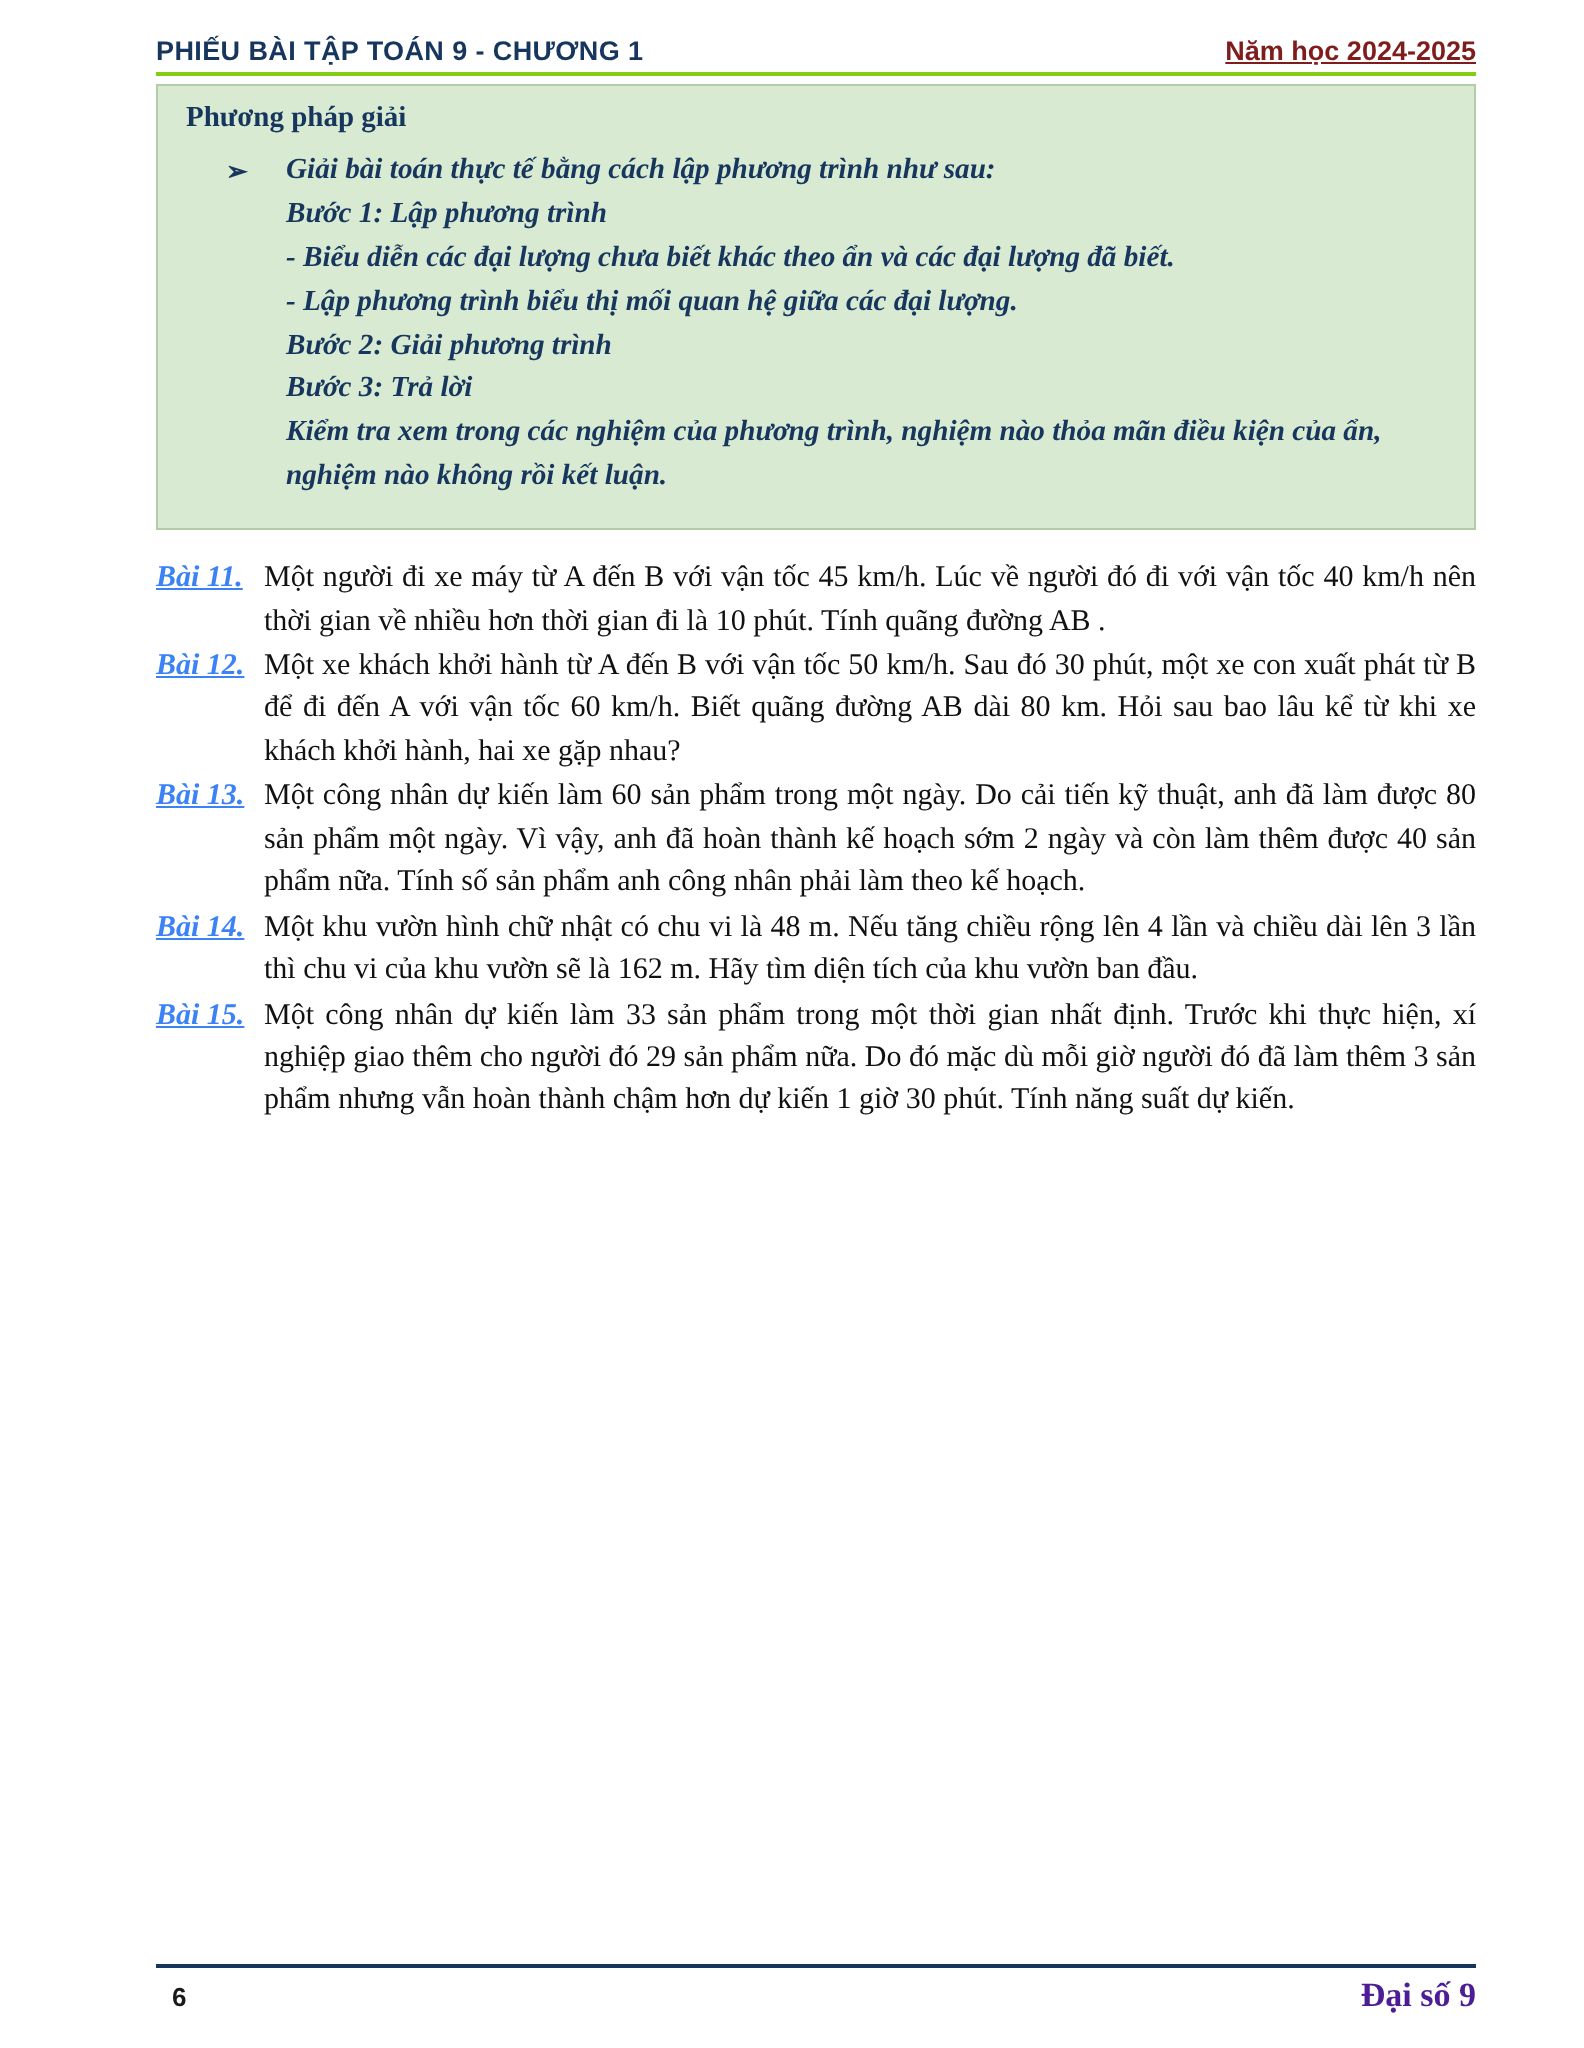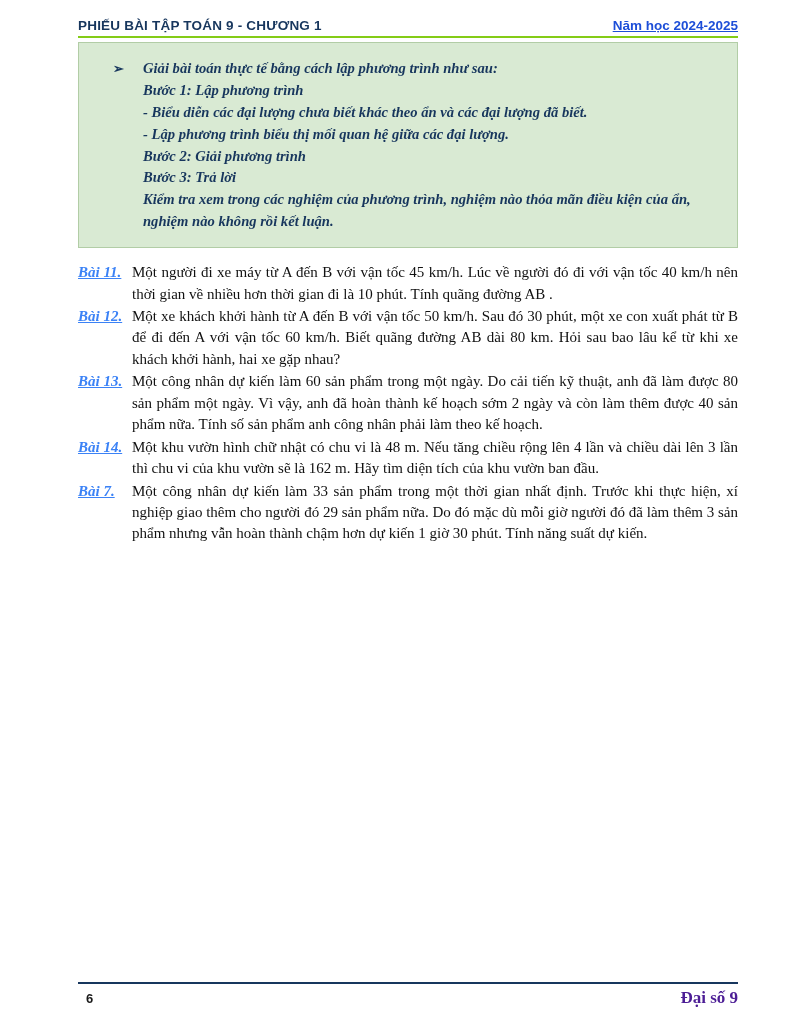--- a/index.html
+++ b/index.html
@@ -26,21 +26,21 @@
     padding-bottom: 3px;
   }
   .header-title {
     color: #17365D;
     font-weight: bold;
     font-size: 13.5px;
     font-family: "Liberation Sans", sans-serif;
     letter-spacing: 0.2px;
   }
   .header-year {
-    color: #1d4ed8;
+    color: #7f1d1d;
     font-weight: bold;
     font-size: 13.5px;
     font-family: "Liberation Sans", sans-serif;
     text-decoration: underline;
   }
 
   
   .banner {
     margin-top: 17px;
     background: #FFFF00;
@@ -143,20 +143,21 @@
 
 <div class="page">
 
   <div class="header">
     <span class="header-title">PHIẾU BÀI TẬP TOÁN 9 - CHƯƠNG 1</span>
     <span class="header-year">Năm học 2024-2025</span>
   </div>
 
 
   <div class="method-box">
+    <div class="method-heading">Phương pháp giải</div>
     <div class="method-intro-row">
       <span class="bullet-glyph">➢</span>
       <span>Giải bài toán thực tế bằng cách lập phương trình như sau:</span>
     </div>
     <div class="method-lines">
       <div class="method-line">Bước 1: Lập phương trình</div>
       <div class="method-line">- Biểu diễn các đại lượng chưa biết khác theo ẩn và các đại lượng đã biết.</div>
       <div class="method-line">- Lập phương trình biểu thị mối quan hệ giữa các đại lượng.</div>
       <div class="method-line">Bước 2: Giải phương trình</div>
       <div class="method-line">Bước 3: Trả lời</div>
@@ -175,21 +176,21 @@
     </div>
     <div class="problem">
       <span class="problem-label">Bài 13.</span>
       <span class="problem-text">Một công nhân dự kiến làm 60 sản phẩm trong một ngày. Do cải tiến kỹ thuật, anh đã làm được 80 sản phẩm một ngày. Vì vậy, anh đã hoàn thành kế hoạch sớm 2 ngày và còn làm thêm được 40 sản phẩm nữa. Tính số sản phẩm anh công nhân phải làm theo kế hoạch.</span>
     </div>
     <div class="problem">
       <span class="problem-label">Bài 14.</span>
       <span class="problem-text">Một khu vườn hình chữ nhật có chu vi là 48 m. Nếu tăng chiều rộng lên 4 lần và chiều dài lên 3 lần thì chu vi của khu vườn sẽ là 162 m. Hãy tìm diện tích của khu vườn ban đầu.</span>
     </div>
     <div class="problem">
-      <span class="problem-label">Bài 7.</span>
+      <span class="problem-label">Bài 15.</span>
       <span class="problem-text">Một công nhân dự kiến làm 33 sản phẩm trong một thời gian nhất định. Trước khi thực hiện, xí nghiệp giao thêm cho người đó 29 sản phẩm nữa. Do đó mặc dù mỗi giờ người đó đã làm thêm 3 sản phẩm nhưng vẫn hoàn thành chậm hơn dự kiến 1 giờ 30 phút. Tính năng suất dự kiến.</span>
     </div>
   </div>
 
   <div class="spacer"></div>
 
   <div class="footer">
     <span class="footer-page-num">6</span>
     <span class="footer-section">Đại số 9</span>
   </div>

